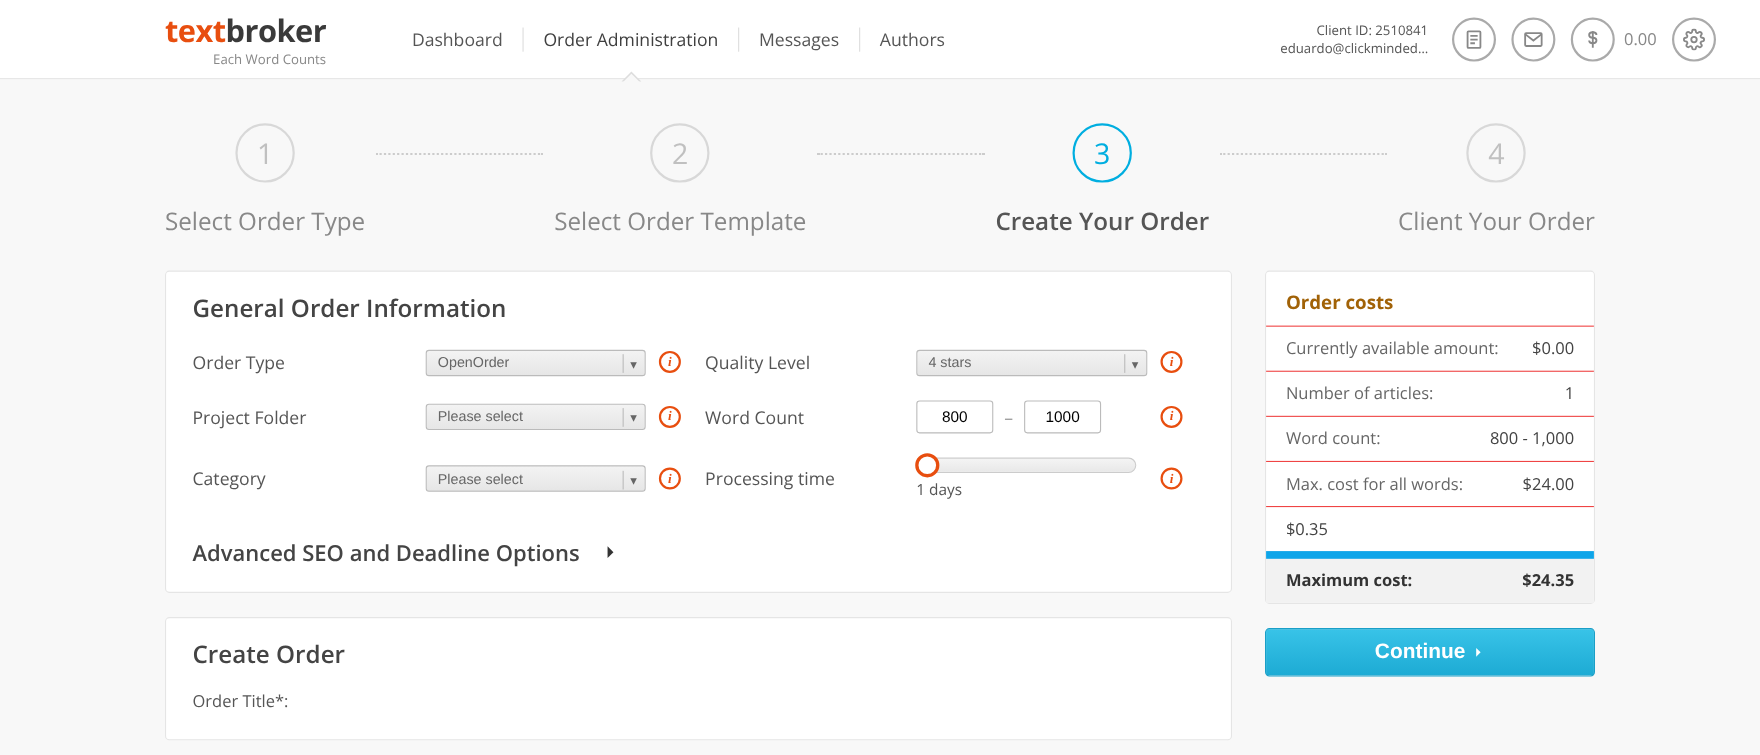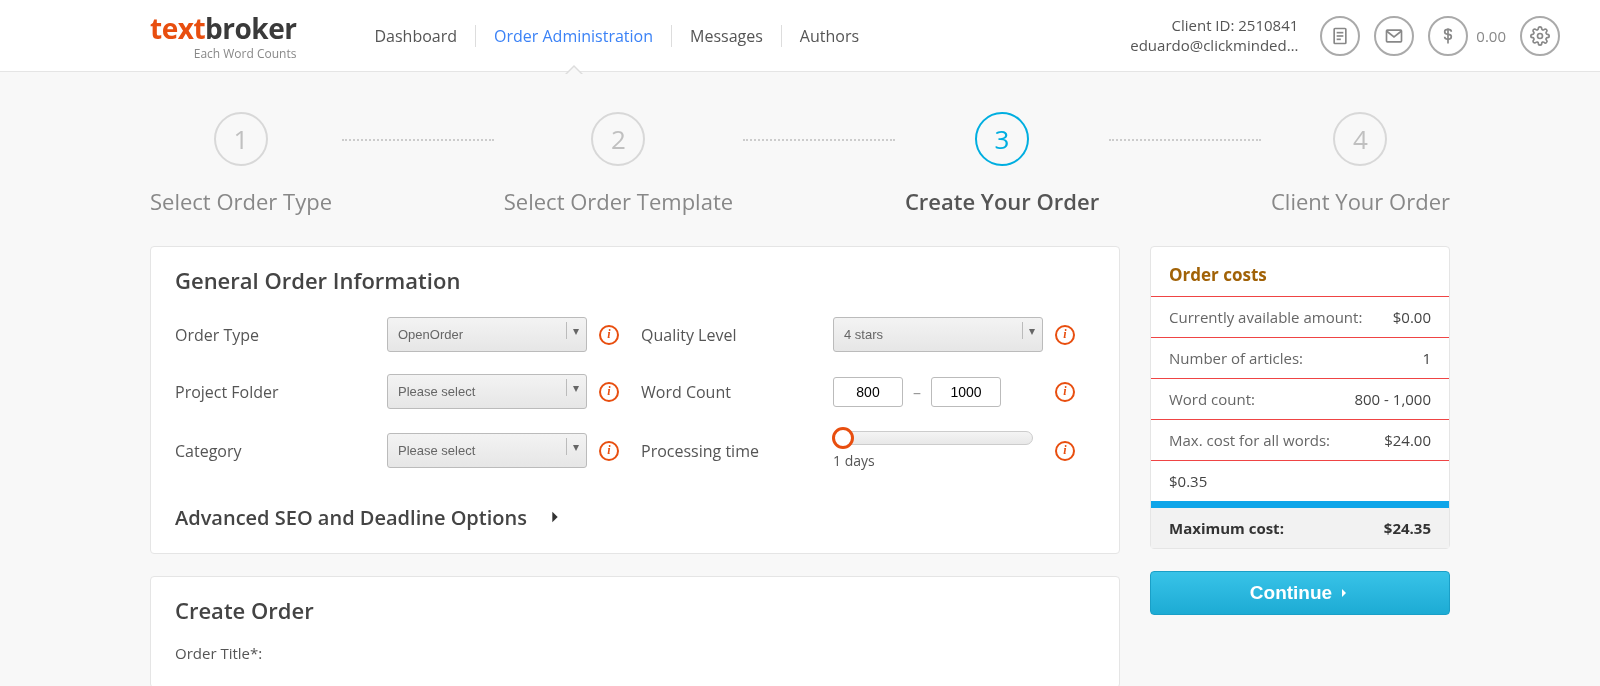--- a/index.html
+++ b/index.html
@@ -6,45 +6,45 @@
 body { font-family: "Open Sans", "Segoe UI", Arial, sans-serif; background: #f8f8f8; color: #333; width: 1600px; }
 .header { background: #fff; border-bottom: 1px solid #e5e5e5; height: 72px; display: flex; align-items: center; padding: 0 40px 0 150px; position: relative; }
 .logo { display: flex; flex-direction: column; margin-right: 60px; }
 .logo-text { font-size: 28px; font-weight: 700; letter-spacing: -0.5px; }
 .logo-text .lt-orange { color: #e84e0f; }
 .logo-text .lt-dark { color: #3a3a3a; }
 .logo-tag { font-size: 12px; color: #888; text-align: right; margin-top: -2px; }
 .nav { display: flex; align-items: flex-start; gap: 0; }
 .nav a { color: #555; text-decoration: none; font-size: 16px; padding: 0 18px; border-right: 1px solid #ddd; cursor: pointer; position: relative; }
 .nav a:last-child { border-right: none; }
-.nav a.active { color: #3b82f6; }
+.nav a.active { color: #404040; }
 .nav a.active::after { content: ""; position: absolute; left: 50%; bottom: -28px; margin-left: -8px; width: 0; height: 0; border-left: 8px solid transparent; border-right: 8px solid transparent; border-bottom: 8px solid #f8f8f8; z-index: 2; }
 .nav a.active::before { content: ""; position: absolute; left: 50%; bottom: -27px; margin-left: -9px; width: 0; height: 0; border-left: 9px solid transparent; border-right: 9px solid transparent; border-bottom: 9px solid #ddd; z-index: 1; }
 .header-right { margin-left: auto; display: flex; align-items: center; gap: 14px; }
-.client-info { text-align: right; font-size: 15px; color: #555; line-height: 1.3; margin-right: 8px; }
+.client-info { text-align: right; font-size: 12px; color: #555; line-height: 1.3; margin-right: 8px; }
 .icon-btn { width: 40px; height: 40px; border: 2px solid #aaa; border-radius: 50%; display: flex; align-items: center; justify-content: center; color: #888; cursor: pointer; }
 .icon-btn svg { width: 20px; height: 20px; }
 .balance-wrap { display: flex; align-items: center; gap: 8px; }
 .balance-amt { color: #888; font-size: 15px; }
 
 .steps { display: flex; align-items: center; justify-content: center; padding: 40px 150px 30px; gap: 0; }
 .step { display: flex; flex-direction: column; align-items: center; position: relative; flex: 0 0 auto; }
 .step-num { width: 54px; height: 54px; border: 2px solid #d8d8d8; border-radius: 50%; display: flex; align-items: center; justify-content: center; font-size: 26px; color: #c0c0c0; background: #f8f8f8; z-index: 2; }
 .step.active .step-num { border-color: #00aee0; color: #00aee0; }
 .step-label { margin-top: 20px; font-size: 22px; color: #888; white-space: nowrap; }
 .step.active .step-label { color: #555; font-weight: 600; }
 .step-gap { flex: 1; height: 2px; border-top: 2px dotted #ccc; margin: 0 10px; position: relative; top: -24px; }
 
 .content { display: flex; gap: 30px; padding: 0 150px 40px; align-items: flex-start; }
 .left { flex: 1; }
 .panel { background: #fff; border: 1px solid #e5e5e5; border-radius: 4px; margin-bottom: 22px; }
 .panel-title { font-size: 22px; font-weight: 600; color: #444; padding: 18px 24px 14px; }
 .form-grid { display: grid; grid-template-columns: 200px 200px 30px 180px 210px 30px; column-gap: 12px; row-gap: 22px; padding: 8px 24px 20px; align-items: center; }
 .form-label { font-size: 16px; color: #555; }
-.select-like { appearance: none; -webkit-appearance: none; width: 100%; height: 35px; background: linear-gradient(#f3f3f3,#e6e6e6); border: 1px solid #bbb; border-radius: 3px; font-size: 13px; color: #666; padding: 0 22px 0 10px; cursor: pointer; position: relative; }
+.select-like { appearance: none; -webkit-appearance: none; width: 100%; height: 24px; background: linear-gradient(#f3f3f3,#e6e6e6); border: 1px solid #bbb; border-radius: 3px; font-size: 13px; color: #666; padding: 0 22px 0 10px; cursor: pointer; position: relative; }
 .select-wrap { position: relative; width: 100%; }
 .select-wrap::after { content: "▾"; position: absolute; right: 8px; top: 5px; font-size: 12px; color: #666; pointer-events: none; border-left: 1px solid #bbb; padding-left: 6px; }
 .info-icon { width: 20px; height: 20px; border: 2px solid #e84e0f; border-radius: 50%; display: flex; align-items: center; justify-content: center; color: #e84e0f; font-size: 12px; font-weight: 700; cursor: pointer; font-family: Georgia, serif; font-style: italic; }
 .wc-wrap { display: flex; align-items: center; gap: 10px; }
 .wc-in { width: 70px; height: 30px; border: 1px solid #bbb; border-radius: 3px; text-align: center; font-size: 14px; }
 .wc-dash { color: #999; }
 .slider-wrap { display: flex; flex-direction: column; gap: 6px; }
 .slider-track { width: 200px; height: 14px; background: linear-gradient(#f4f4f4,#e8e8e8); border: 1px solid #ccc; border-radius: 14px; position: relative; }
 .slider-handle { position: absolute; left: -2px; top: -5px; width: 22px; height: 22px; background: #fff; border: 3px solid #e84e0f; border-radius: 50%; cursor: pointer; }
 .slider-label { font-size: 14px; color: #555; }

